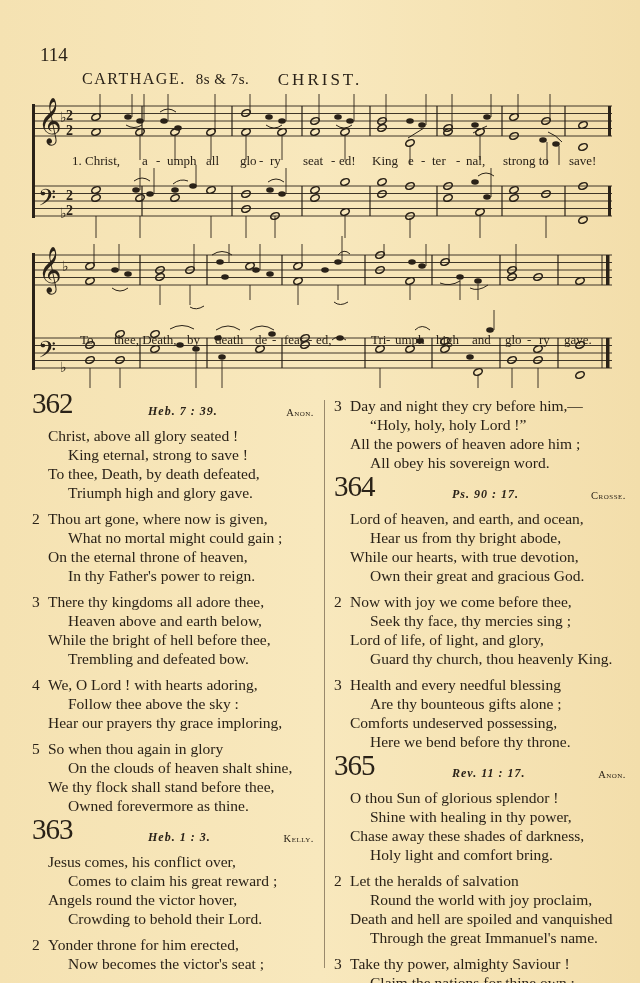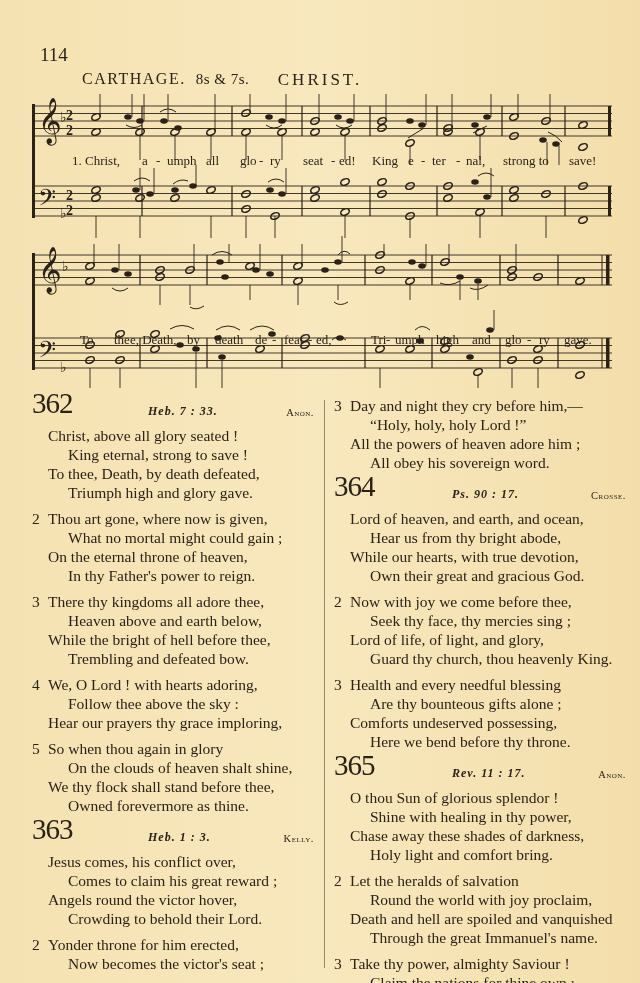--- a/index.html
+++ b/index.html
@@ -414,21 +414,21 @@
     </div>
   </div>
 
   <div class="col-divider"></div>
 
   <div class="col col-left">
 
     <div class="hymn">
       <div class="hymn-head">
         <span class="hymn-num">362</span>
-        <span class="hymn-ref">Heb. 7 : 33.</span>
+        <span class="hymn-ref">Heb. 7 : 39.</span>
         <span class="hymn-author">Anon.</span>
       </div>
       <div class="stanza">
         <div class="line odd">Christ, above all glory seated !</div>
         <div class="line even">King eternal, strong to save !</div>
         <div class="line odd">To thee, Death, by death defeated,</div>
         <div class="line even">Triumph high and glory gave.</div>
       </div>
       <div class="stanza">
         <div class="line odd"><span class="stanza-num">2</span><span>Thou art gone, where now is given,</span></div>

